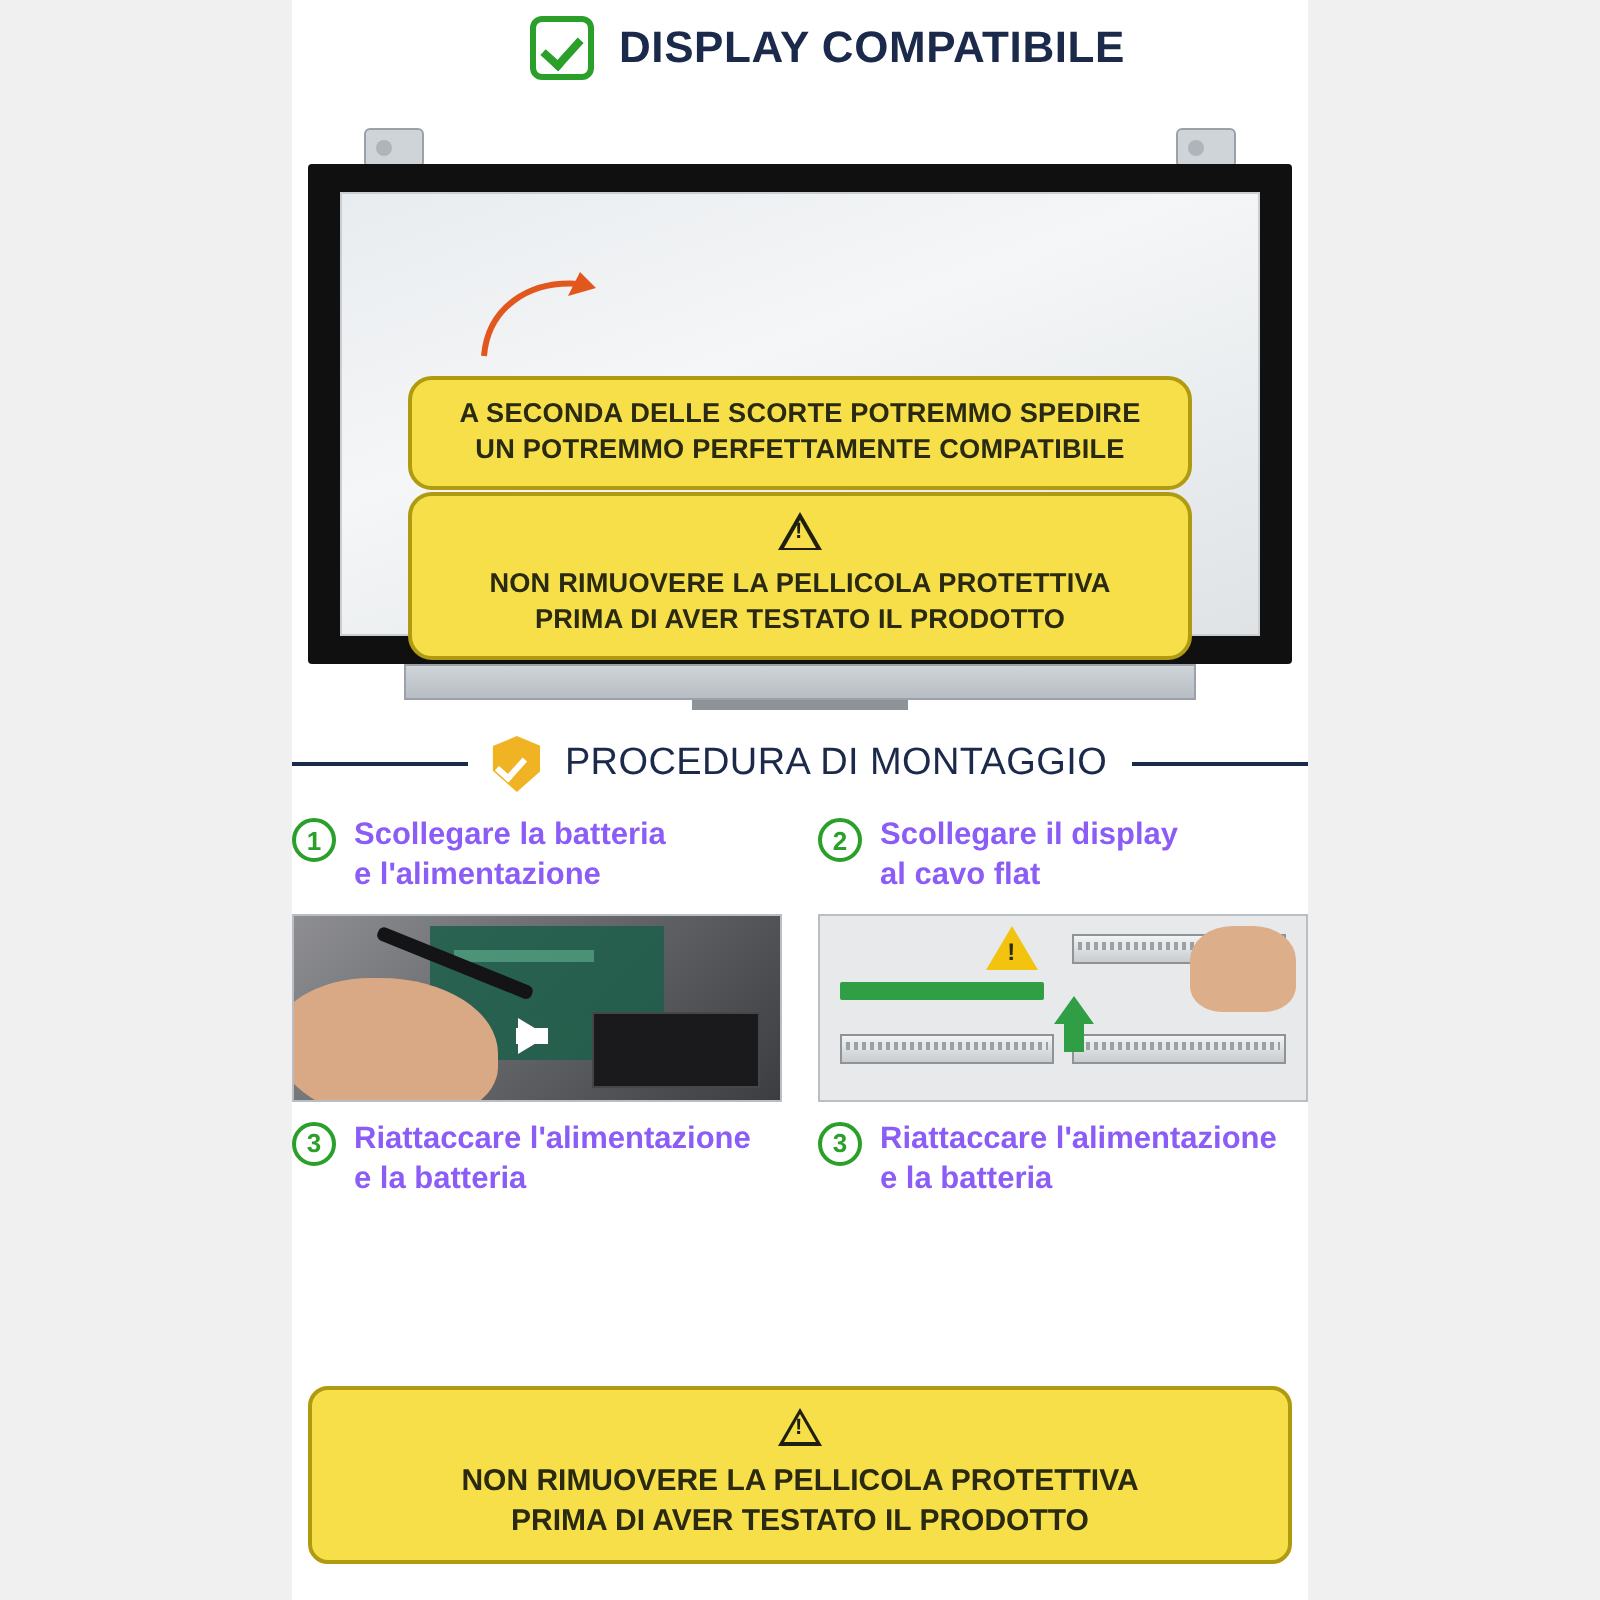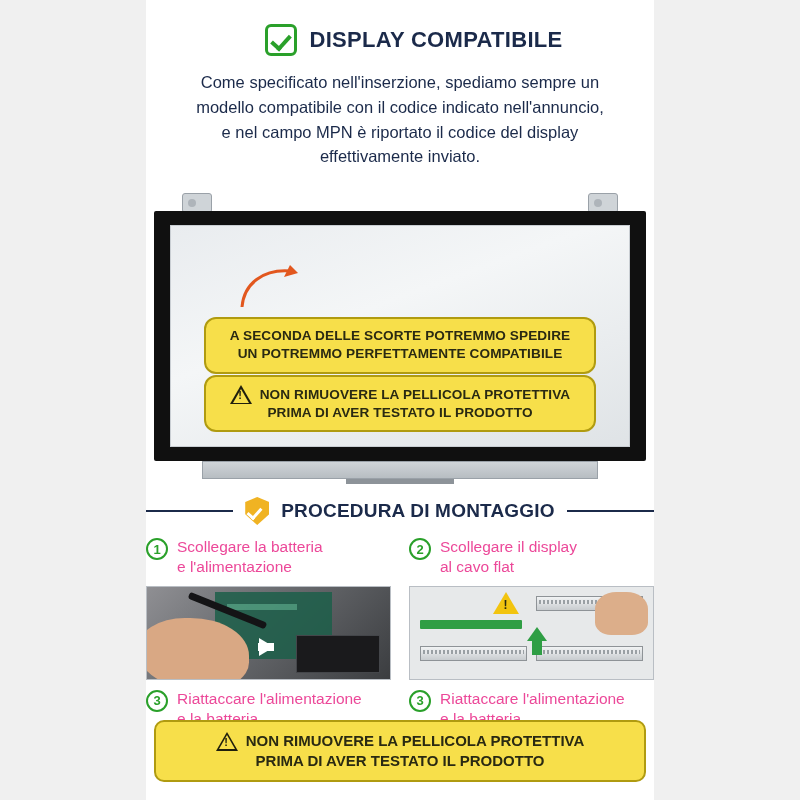--- a/index.html
+++ b/index.html
@@ -38,21 +38,21 @@
     top: 0;
     bottom: 0;
   }
 
   
   .header-row {
     display: flex;
     align-items: center;
     justify-content: center;
     gap: 12px;
-    margin-top: 24px;
+    margin-top: 8px;
     padding-left: 28px;
   }
   .check-badge {
     width: 32px;
     height: 32px;
     border-radius: 6px;
     background: #ffffff;
     border: 3px solid #2aa02a;
     box-sizing: border-box;
     position: relative;
@@ -179,23 +179,24 @@
     top: 132px;
   }
   .yb2 {
     position: absolute;
     left: 58px;
     right: 58px;
     top: 190px;
   }
   .warn-row {
     display: flex;
-    align-items: flex-end;
+    align-items: center;
     justify-content: center;
     gap: 8px;
+    flex-direction: column;
   }
   .warn-tri {
     width: 0;
     height: 0;
     border-left: 11px solid transparent;
     border-right: 11px solid transparent;
     border-bottom: 19px solid #f7df4a;
     position: relative;
     flex: none;
   }
@@ -258,21 +259,21 @@
     left: 5px;
     top: 8px;
     width: 6px;
     height: 11px;
     border: solid #ffffff;
     border-width: 0 3px 3px 0;
     transform: rotate(42deg);
   }
   .section-title {
     font-size: 19px;
-    font-weight: bold;
+    font-weight: normal;
     color: #1b2a4a;
     letter-spacing: 0.2px;
     white-space: nowrap;
   }
 
   
   .steps {
     display: flex;
     gap: 18px;
     margin-top: 12px;
@@ -297,21 +298,22 @@
     display: flex;
     align-items: center;
     justify-content: center;
     flex: none;
     box-sizing: border-box;
     margin-top: 1px;
   }
   .step-text {
     font-size: 15.5px;
     line-height: 1.32;
-    color: #ec4899;
+    color: #8b5cf6;
+    font-weight: bold;
   }
   .step-img {
     margin-top: 8px;
     height: 94px;
     border: 1px solid #b9bec4;
     position: relative;
     overflow: hidden;
     box-sizing: border-box;
   }
   .img-a {
@@ -500,26 +502,20 @@
   <div class="side-band left"></div>
   <div class="side-band right"></div>
 
   <div class="content">
 
     <div class="header-row">
       <span class="check-badge"></span>
       <span class="header-title">DISPLAY COMPATIBILE</span>
     </div>
 
-    <div class="intro">
-      <div>Come specificato nell'inserzione, spediamo sempre un</div>
-      <div>modello compatibile con il codice indicato nell'annuncio,</div>
-      <div>e nel campo MPN è riportato il codice del display</div>
-      <div>effettivamente inviato.</div>
-    </div>
 
     <div class="panel-wrap">
       <div class="tab left"></div>
       <div class="tab right"></div>
 
       <div class="panel-outer">
         <div class="panel-screen"></div>
       </div>
 
       <svg class="arrow-curve" viewBox="0 0 60 46">

